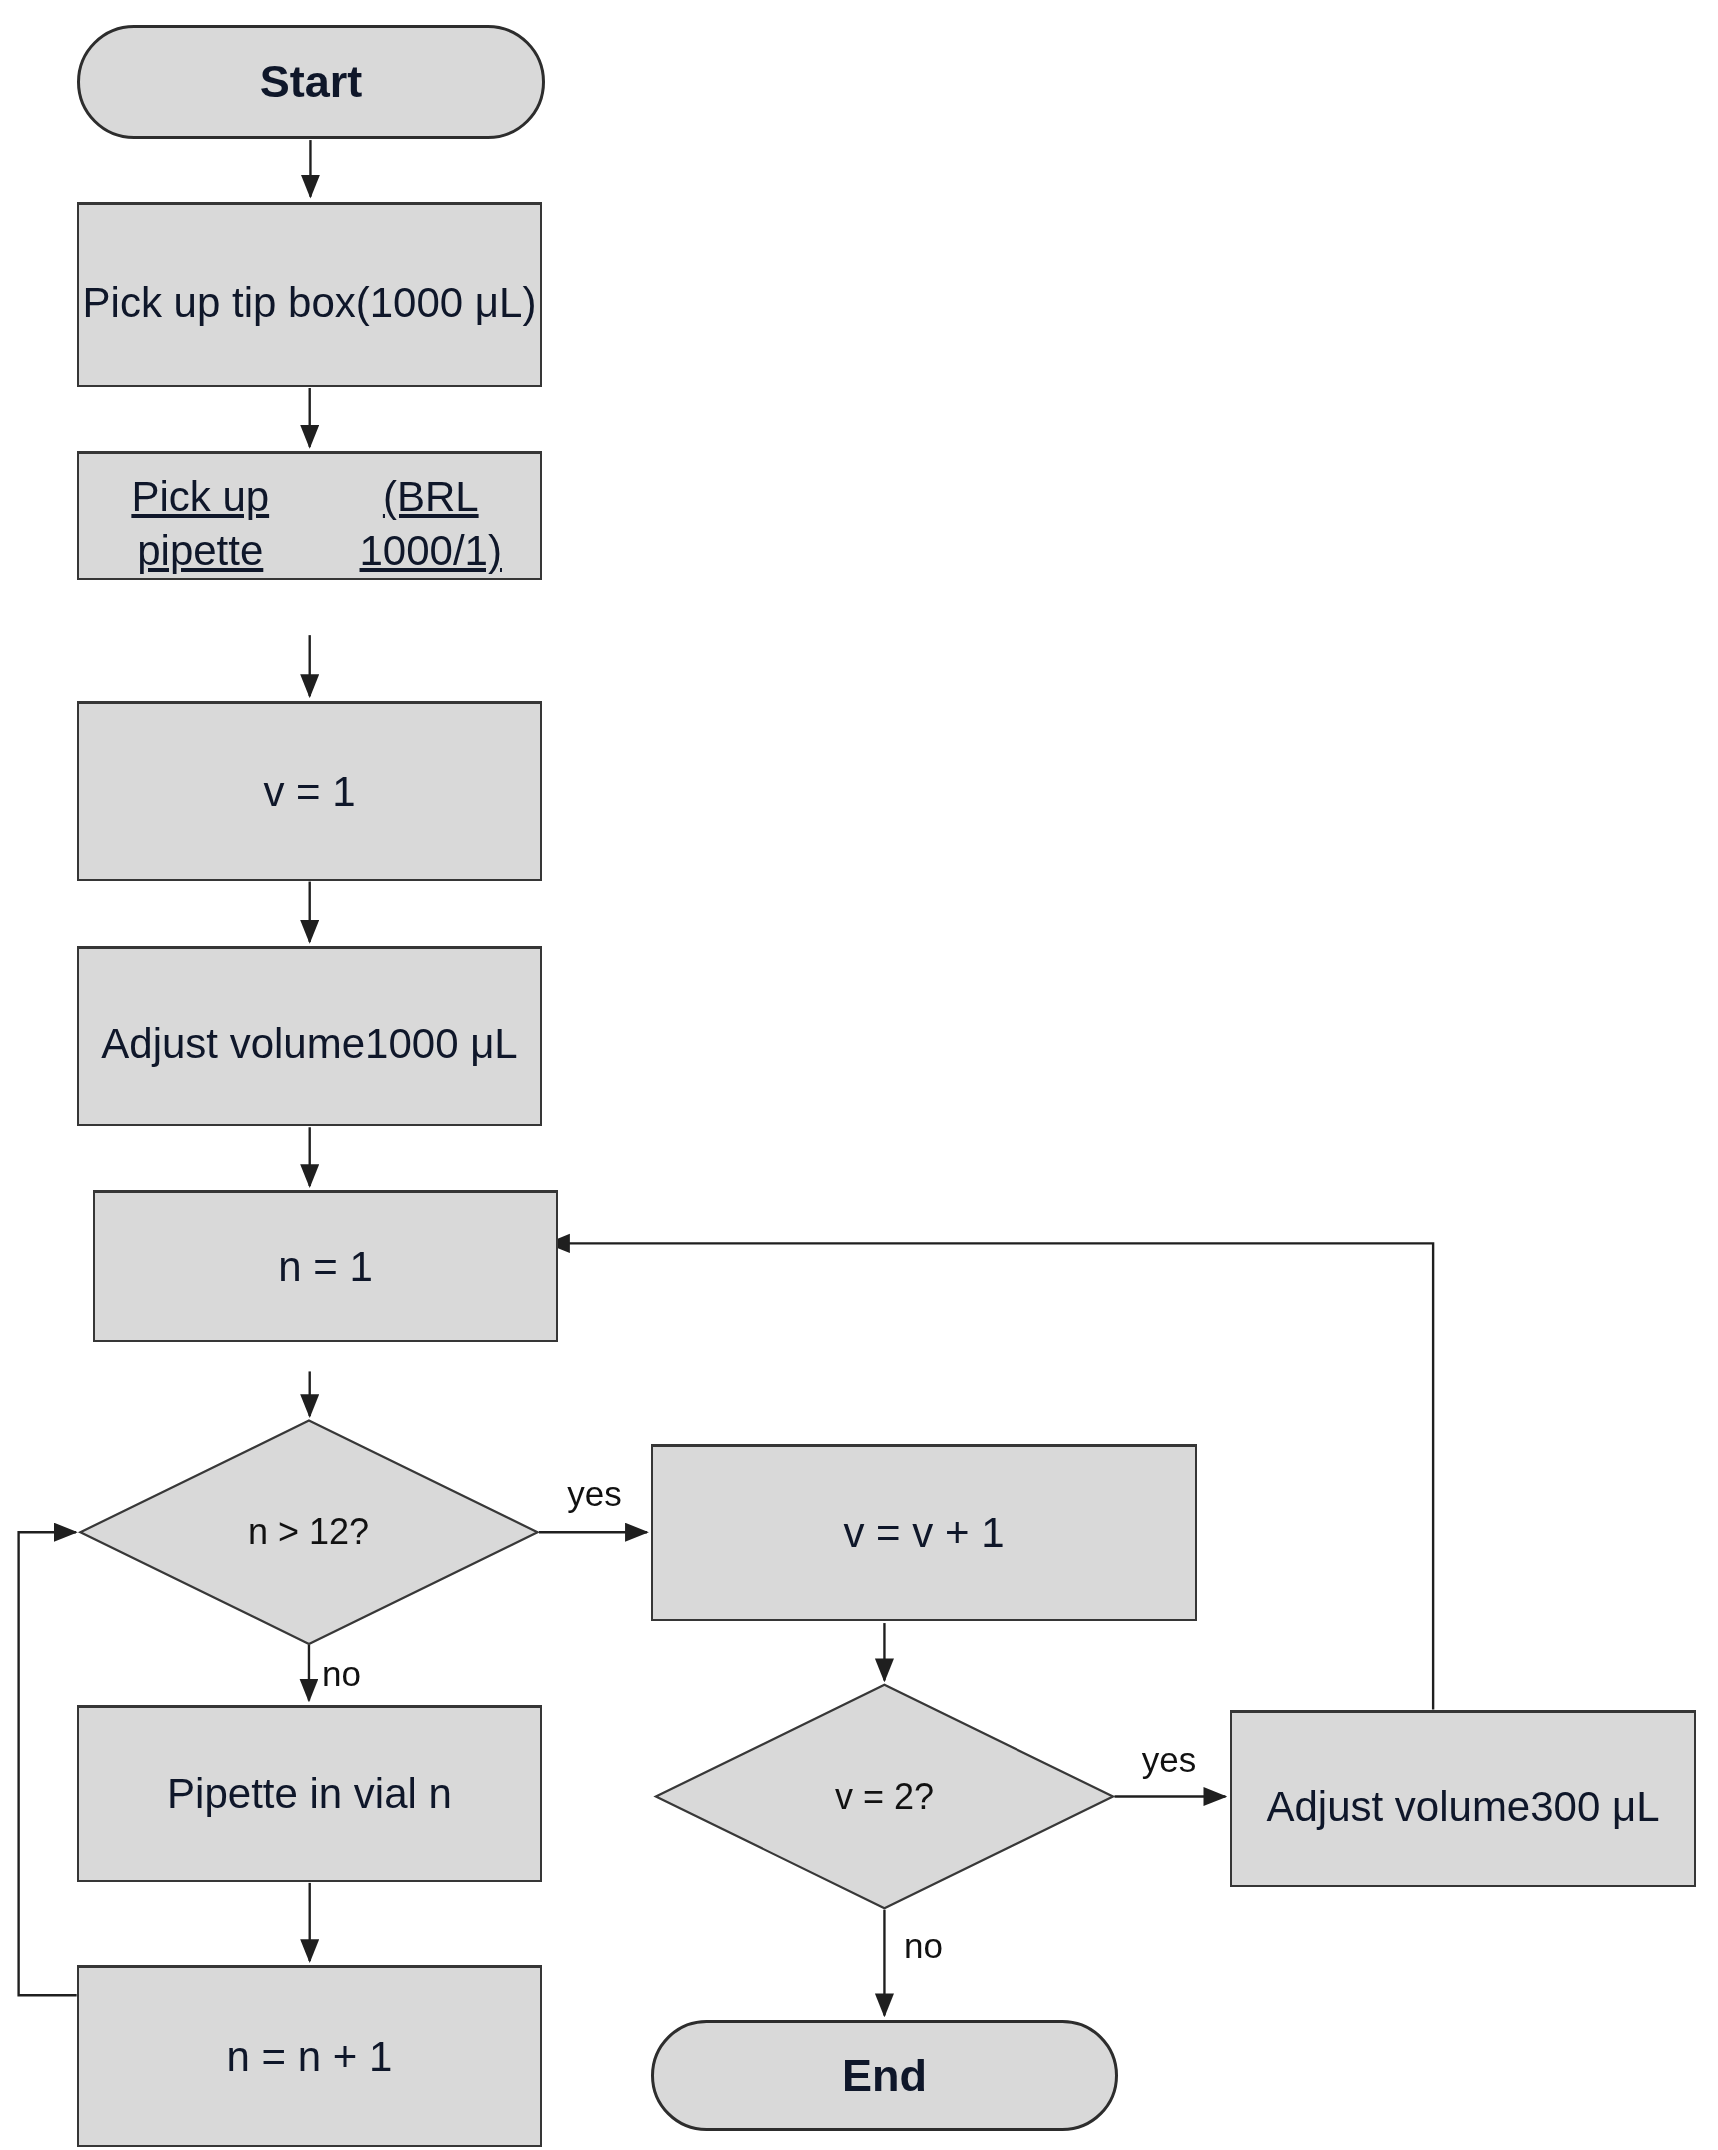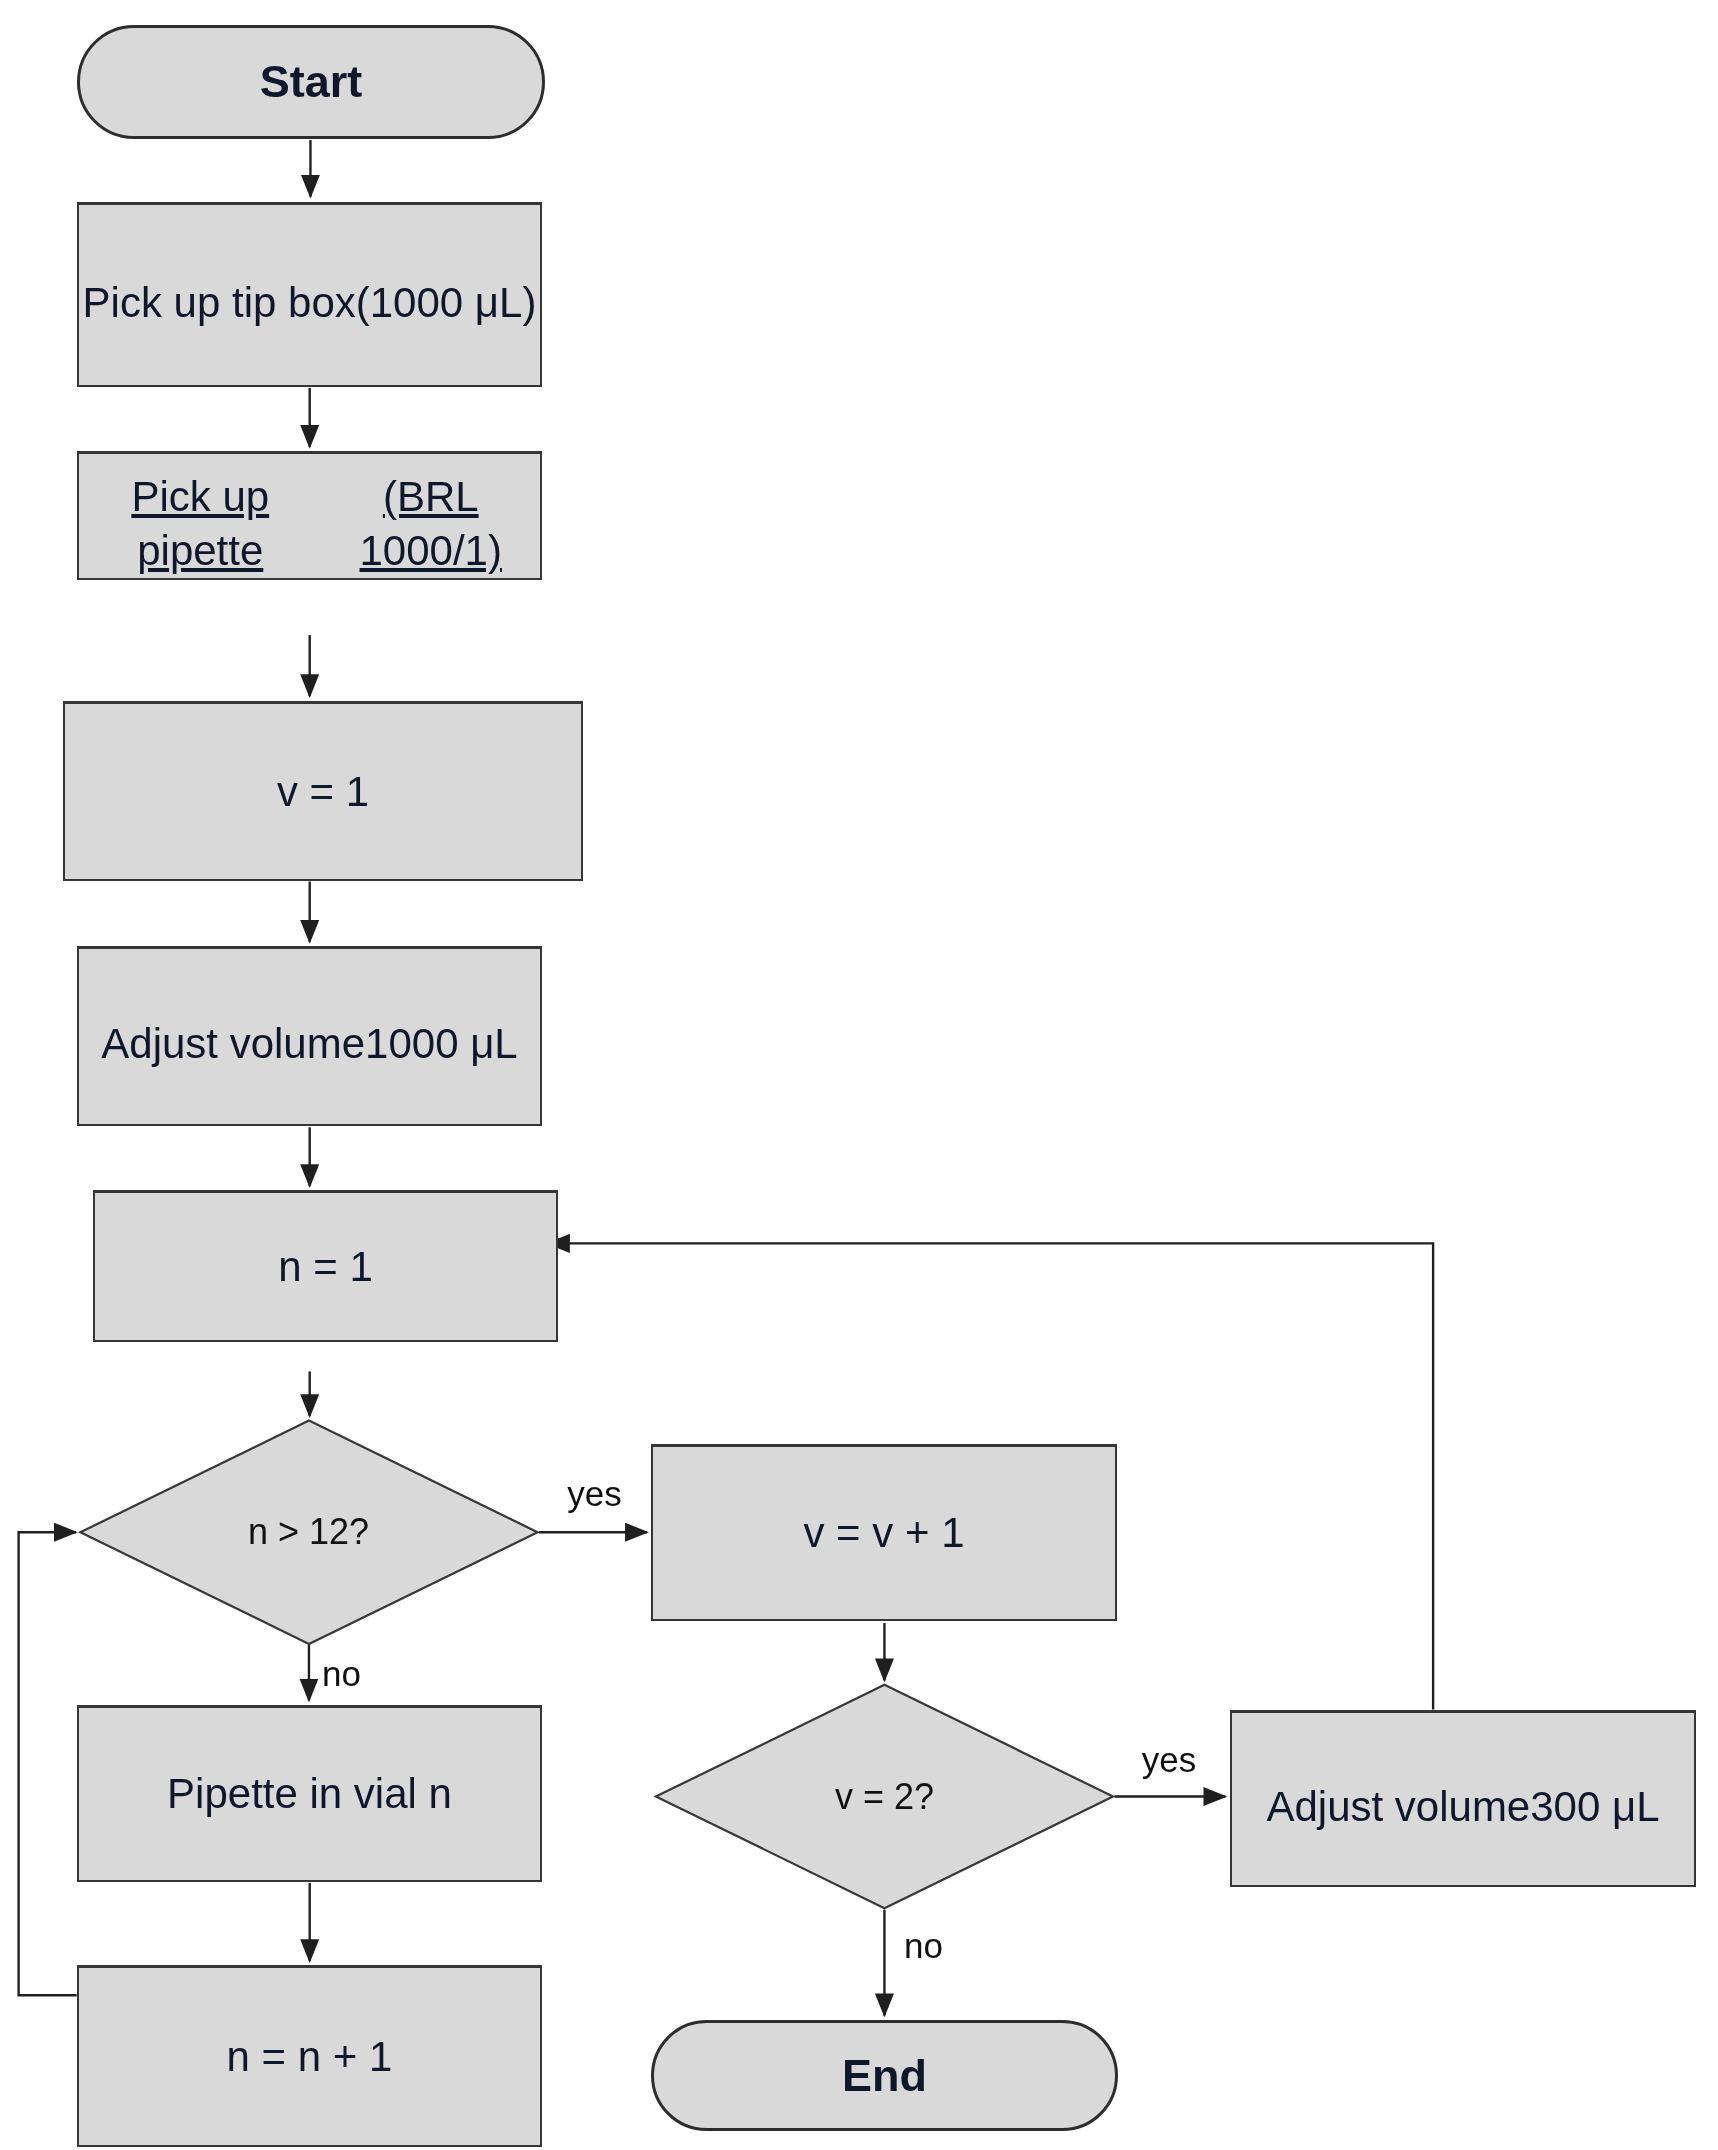--- a/index.html
+++ b/index.html
@@ -98,21 +98,21 @@
     </div>
   </div>
 
   <div class="node process" style="left:77px; top:451px; width:465px; height:129px;text-decoration:underline;">
     <div class="lines">
       <span>Pick up pipette</span>
       <span>(BRL 1000/1)</span>
     </div>
   </div>
 
-  <div class="node process" style="left:63px; top:701px; width:520px; height:180px;">
+  <div class="node process" style="left:77px; top:701px; width:465px; height:180px;">
     <span>v = 1</span>
   </div>
 
   <div class="node process" style="left:77px; top:946px; width:465px; height:180px;">
     <div class="lines">
       <span>Adjust volume</span>
       <span>1000 μL</span>
     </div>
   </div>
 
@@ -125,21 +125,21 @@
   </div>
 
   <div class="node process" style="left:77px; top:1705px; width:465px; height:177px;">
     <span>Pipette in vial n</span>
   </div>
 
   <div class="node process" style="left:77px; top:1965px; width:465px; height:182px;">
     <span>n = n + 1</span>
   </div>
 
-  <div class="node process" style="left:651px; top:1444px; width:466px; height:177px;">
+  <div class="node process" style="left:651px; top:1444px; width:546px; height:177px;">
     <span>v = v + 1</span>
   </div>
 
   <div class="diamond-label" style="left:656px; top:1685px; width:457px; height:223px;">
     <span>v = 2?</span>
   </div>
 
   <div class="node process" style="left:1230px; top:1710px; width:466px; height:177px;">
     <div class="lines">
       <span>Adjust volume</span>

